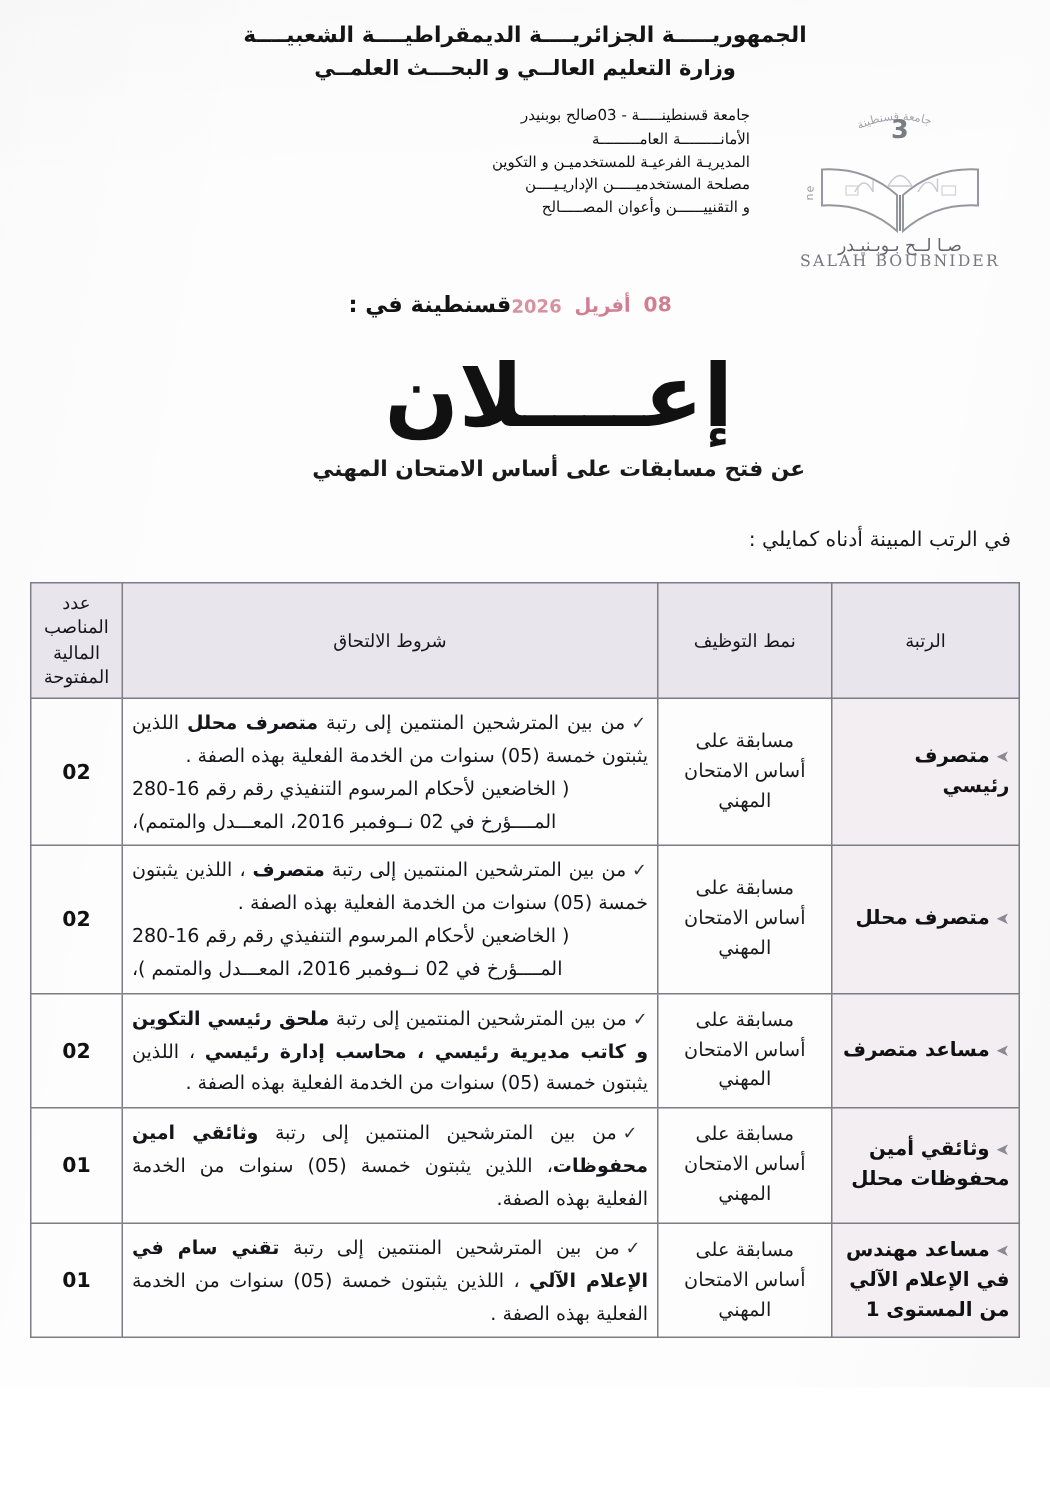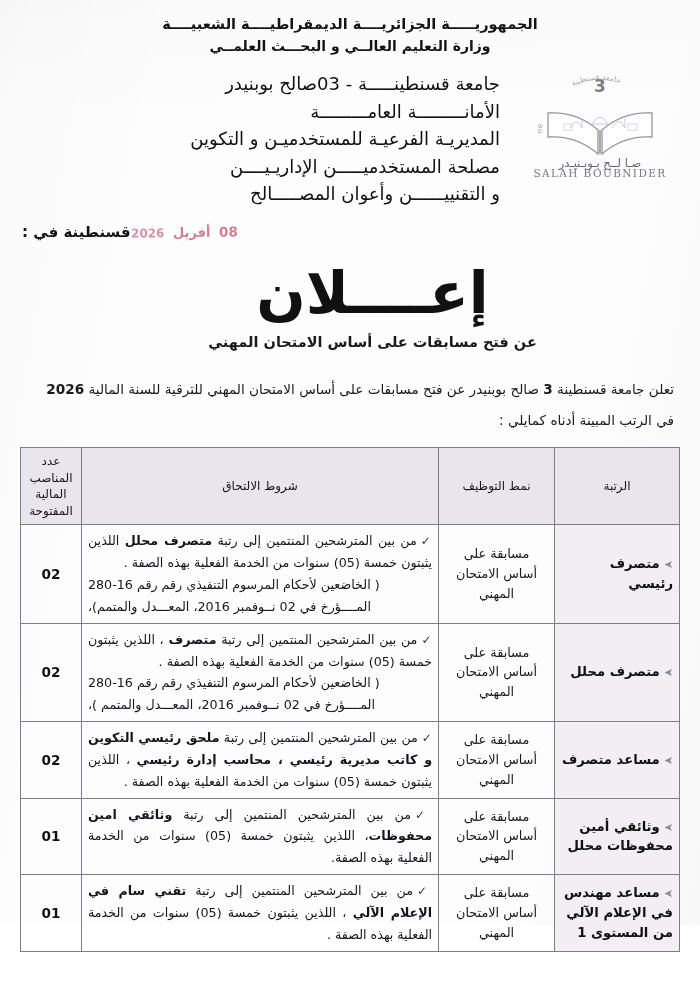--- a/index.html
+++ b/index.html
@@ -55,21 +55,21 @@
     padding: 0 20px 0 18px;
   }
   .inst-block {
     flex: 1 1 auto;
     text-align: right;
     padding-right: 20px;
     padding-top: 4px;
     line-height: 1.52;
   }
   .inst-line {
-    font-size: 18px;
+    font-size: 10px;
     color: #111;
     white-space: nowrap;
     font-weight: 500;
   }
 
   .logo-wrap {
     flex: 0 0 160px;
     width: 160px;
     height: 112px;
     position: relative;
@@ -77,20 +77,21 @@
   }
   .logo-wrap svg { display: block; }
 
   
   .date-row {
     margin-top: 16px;
     padding: 0 22px;
     display: flex;
     flex-direction: row-reverse;
     align-items: baseline;
+    justify-content: center;
   }
   .date-label {
     font-size: 15px;
     font-weight: bold;
     color: #141414;
     white-space: nowrap;
   }
   .date-stamp {
     margin-right: 20px;
     font-size: 13px;
@@ -288,23 +289,20 @@
       <span class="yr">2026</span>
     </span>
   </div>
 
   <div class="title-block">
     <div class="main-title">إعــــلان</div>
     <div class="sub-title">عن فتح مسابقات على أساس الامتحان المهني</div>
   </div>
 
   <div class="body-block">
-    <div class="para para2">
-      <span>تعلن جامعة قسنطينة </span><b>3</b><span> صالح بوبنيدر عن فتح مسابقات على أساس الامتحان المهني للترقية للسنة المالية </span><b>2026</b>
-    </div>
     <div class="para para-tail">في الرتب المبينة أدناه كمايلي :</div>
   </div>
 
   <div class="tbl-wrap">
     <table class="ann">
       <thead>
         <tr>
           <th class="c-rank">الرتبة</th>
           <th class="c-mode">نمط التوظيف</th>
           <th class="c-cond">شروط الالتحاق</th>

